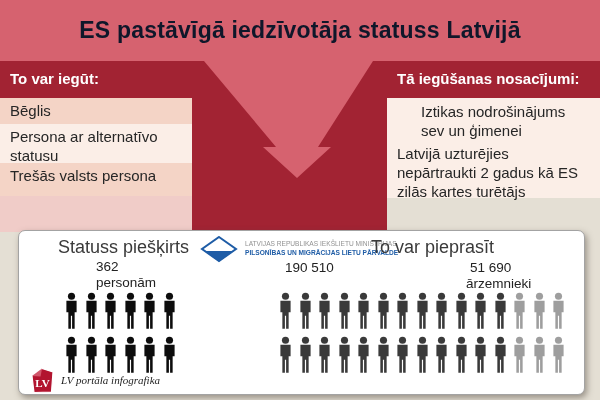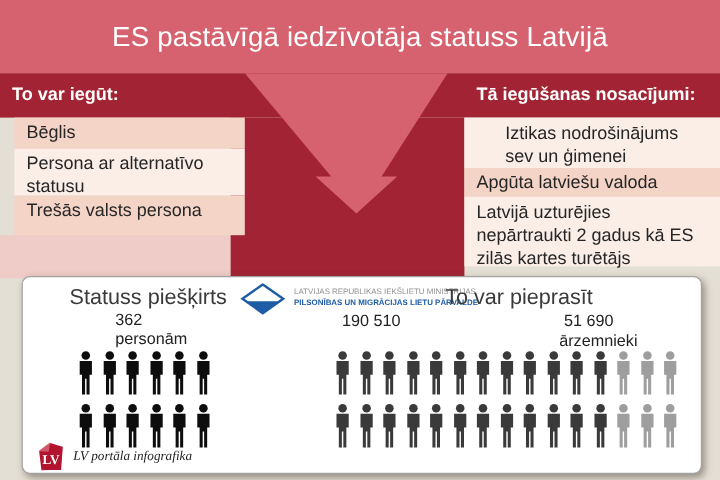--- a/index.html
+++ b/index.html
@@ -4,32 +4,32 @@
 <style>
   html,body{margin:0;padding:0;background:#e4dfd4;}
   .stage{
     position:relative;width:600px;height:400px;overflow:hidden;
     background:var(--outer-beige,#e4dfd4);
     font-family:"Liberation Sans",sans-serif;
   }
   
   .banner{position:absolute;left:0;top:0;width:600px;height:61px;
     background:var(--banner-pink,#d6626f);display:flex;align-items:center;justify-content:center;}
-  .banner .title{color:#ffffff;font-size:23px;font-weight:normal;letter-spacing:.2px;}
+  .banner .title{color:#0f172a;font-size:23px;font-weight:bold;letter-spacing:.2px;}
   
   .band{position:absolute;left:0;top:61px;width:600px;height:37px;background:var(--dark-red,#a22333);}
   .band .hdr{position:absolute;top:9px;color:#fff;font-size:15px;font-weight:bold;}
   .hdr-left{left:10px;}
   .hdr-right{left:397px;}
   
   .center-block{position:absolute;left:192px;top:98px;width:195px;height:134px;background:var(--dark-red,#a22333);}
   .arrow-svg{position:absolute;left:192px;top:61px;width:195px;height:125px;}
   
   .list{position:absolute;top:98px;}
-  .list-left{left:0;width:192px;padding-left:12px;}
+  .list-left{left:0;width:192px;}
   .list-right{left:387px;width:213px;}
   .item{box-sizing:border-box;font-size:15px;line-height:19px;color:#262626;padding:3px 8px 0 10px;}
   .bg-peach{background:var(--item-peach,#f4d4c6);}
   .bg-cream{background:var(--item-cream,#fbeee7);}
   .li-1{height:26px;}
   .li-2{height:39px;}
   .li-3{height:33px;}
   .ri-1{height:42px;padding-top:4px;padding-left:34px;}
   .ri-2{height:24px;}
   .ri-3{height:58px;padding-top:4px;}
@@ -83,21 +83,20 @@
 
   <div class="list list-left">
     <div class="item bg-peach li-1">Bēglis</div>
     <div class="item bg-cream li-2">Persona ar alternatīvo statusu</div>
     <div class="item bg-peach li-3">Trešās valsts persona</div>
   </div>
   <div class="left-filler"></div>
 
   <div class="list list-right">
     <div class="item bg-cream ri-1">Iztikas nodrošinājums sev un ģimenei</div>
-    <div class="item bg-peach ri-2">Apgūta latviešu valoda</div>
     <div class="item bg-cream ri-3">Latvijā uzturējies nepārtraukti 2 gadus kā ES zilās kartes turētājs</div>
   </div>
 
   <div class="card">
     <div class="h1 h-granted">Statuss piešķirts</div>
     <div class="num n-granted">362</div>
     <div class="num u-granted">personām</div>
 
     <svg class="logo" viewBox="0 0 38 28">
       <polygon points="19,1 36,13 19,25 2,13" fill="#ffffff" stroke="#1e5ca6" stroke-width="2"></polygon>

